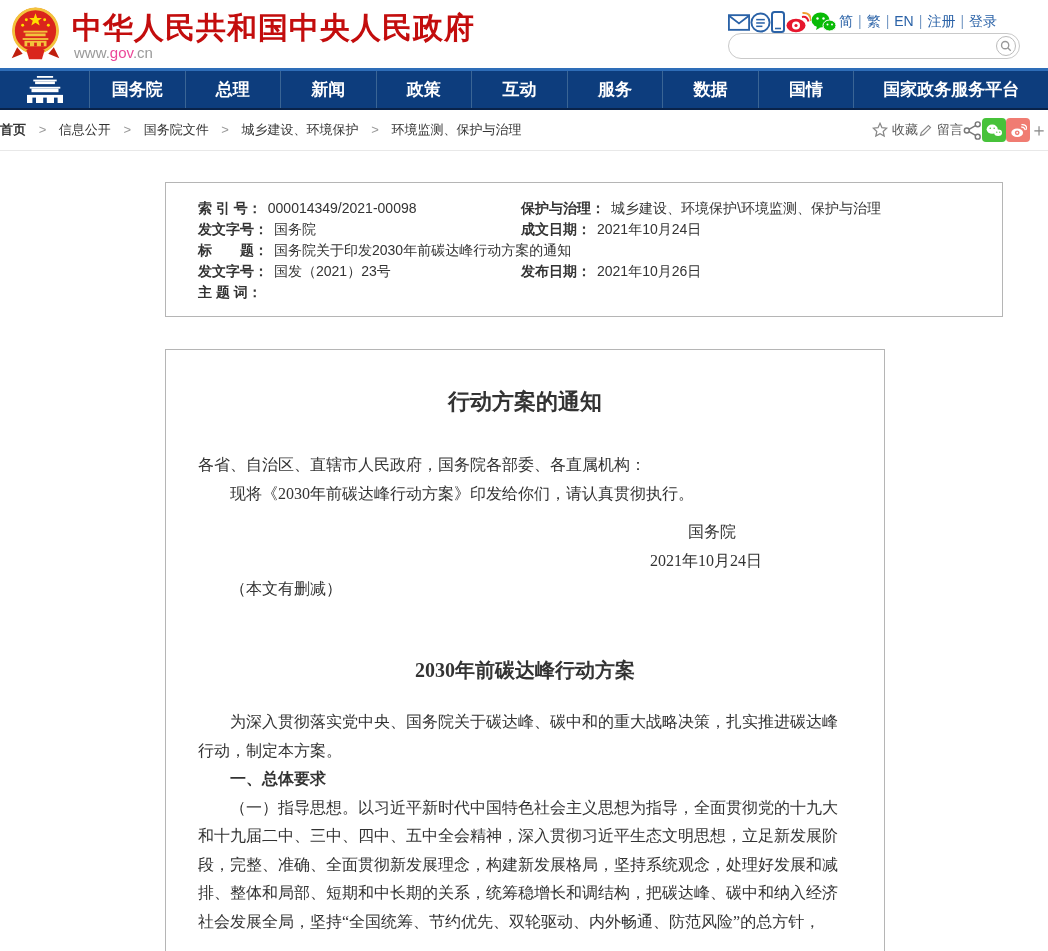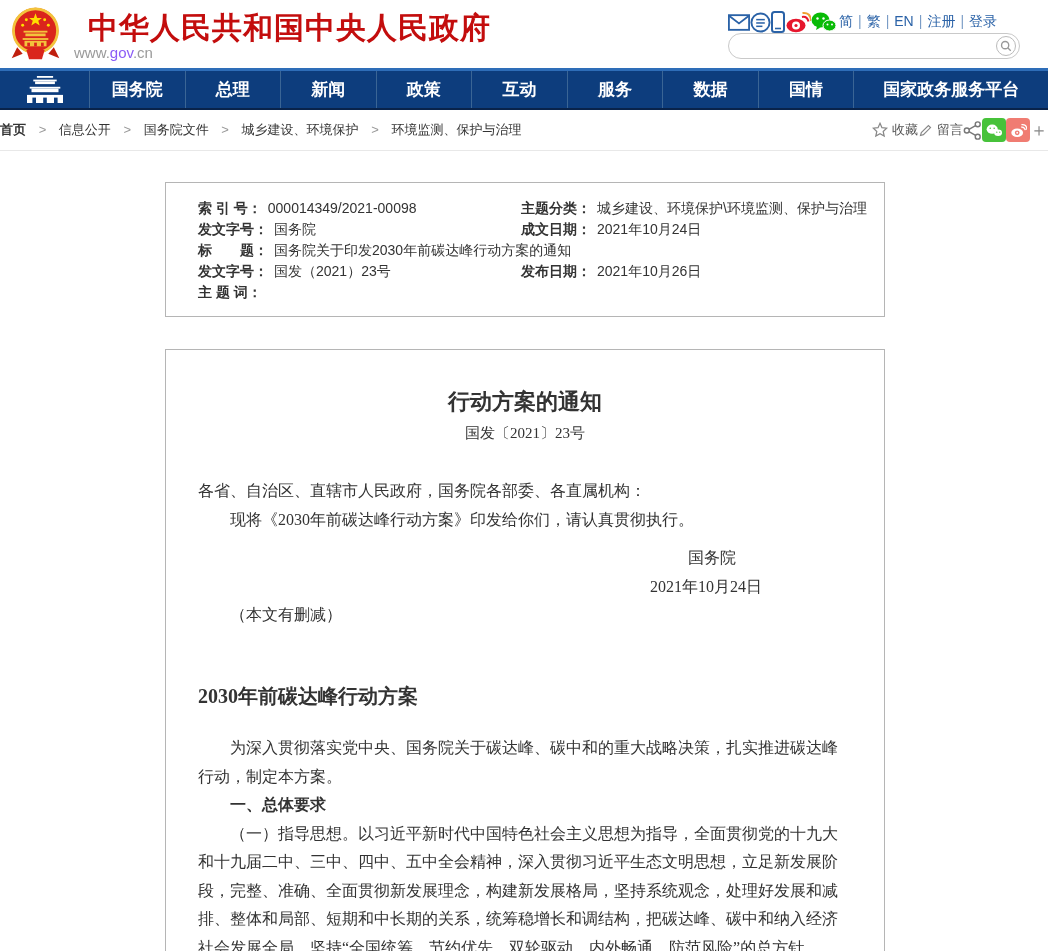--- a/index.html
+++ b/index.html
@@ -3,23 +3,23 @@
 <meta charset="utf-8">
 <style>
   * { margin:0; padding:0; box-sizing:border-box; }
   html,body { width:1048px; height:951px; overflow:hidden; background:#fff;
               font-family:"Liberation Sans", sans-serif; color:#333; }
 
   
   .header { position:relative; height:68px; background:#fff; }
   .emblem { position:absolute; left:8px; top:6px; width:55px; height:55px; }
   .site-title { position:absolute; left:72px; top:8px; font-size:30px; font-weight:bold;
-                color:#c30d0d; letter-spacing:1px;margin-left:16px; }
+                color:#c30d0d; letter-spacing:1px; }
   .site-url { position:absolute; left:74px; top:44px; font-size:15px; color:#9a9a9a; }
-  .site-url .red { color:#8b5cf6;text-align:center; }
+  .site-url .red { color:#ec4899;text-align:center; }
 
   .util-row { position:absolute; left:728px; top:11px; width:292px; display:flex;
               align-items:center; }
   .util-row svg { display:block; }
   .lang-links { font-size:14px; color:#2a62a7; white-space:nowrap; margin-left:2px; }
   .lang-links a { color:#2a62a7; text-decoration:none; }
   .lang-sep { color:#7a9cc6; margin:0 5px; }
 
   .search-box { position:absolute; left:728px; top:33px; width:292px; height:26px;
                 border:1px solid #c9c9c9; border-radius:13px; background:#fff;
@@ -48,40 +48,40 @@
   .crumb-actions { margin-left:auto; display:flex; align-items:center; 
                    color:#555; font-size:13px; }
   .act { display:flex; align-items:center; gap:4px; cursor:pointer; }
   .sq { width:24px; height:24px; border-radius:4px; display:flex; align-items:center;
         justify-content:center; cursor:pointer; }
   .sq.wechat { background:#47c23a; }
   .sq.weibo { background:#f07c72; }
   .plus { font-size:18px; color:#888; cursor:pointer; }
 
   
-  .meta-box { width:720px; margin:31px 0 0 165px; border:1px solid #b5b5b5;
+  .meta-box { width:838px; margin:31px 0 0 165px; border:1px solid #b5b5b5;
               padding:15px 16px 13px 32px; font-size:14px; }
   .meta-row { display:flex; line-height:21px; }
   .meta-left { flex:0 0 323px; display:flex; }
   .meta-right { flex:1; display:flex; }
   .meta-label { font-weight:bold; color:#333; white-space:pre; margin-right:6px; }
   .meta-val { color:#333; white-space:nowrap; }
 
   
   .doc-box { width:720px; margin:32px 0 0 165px; border:1px solid #b5b5b5;
              min-height:700px; padding:36px 32px 40px 32px;
              font-family:"Liberation Serif", serif; font-size:16px; color:#333; }
   .doc-title { text-align:center; font-size:22px; font-weight:bold; line-height:31px; }
   .doc-number { text-align:center; font-size:15px; margin-top:7px; }
   .doc-body { margin-top:34px; line-height:28.5px; }
   .doc-body p { text-indent:2em; }
   .doc-body p.no-indent { text-indent:0; }
   .sign-line { text-align:right; padding-right:116px; margin-top:10px; }
   .date-line { text-align:right; padding-right:90px; }
-  .doc-subtitle { text-align:left; font-size:20px; font-weight:bold; margin:52px 0 24px 0; }
+  .doc-subtitle { text-align:center; font-size:20px; font-weight:bold; margin:52px 0 24px 0; }
   .sec-head { font-weight:bold; text-indent:2em; }
 </style>
 </head>
 <body>
 
 <div class="header">
   <svg class="emblem" viewBox="0 0 60 60">
     <circle cx="30" cy="27" r="25" fill="#da251c"></circle>
     <circle cx="30" cy="27" r="24" fill="none" stroke="#f3c33c" stroke-width="3"></circle>
     <path d="M10 45 L4 57 L16 52 Z" fill="#c01f0e"></path>
@@ -228,21 +228,21 @@
   </span>
 </div>
 
 <div class="meta-box">
   <div class="meta-row">
     <span class="meta-left">
         <span class="meta-label">索 引 号：</span>
         <span class="meta-val">000014349/2021-00098</span>
       </span>
     <span class="meta-right">
-        <span class="meta-label">主题分类：</span>
+        <span class="meta-label">保护与治理：</span>
         <span class="meta-val">城乡建设、环境保护\环境监测、保护与治理</span>
       </span>
   </div>
   <div class="meta-row">
     <span class="meta-left">
         <span class="meta-label">发文字号：</span>
         <span class="meta-val">国务院</span>
       </span>
     <span class="meta-right">
         <span class="meta-label">成文日期：</span>
@@ -270,21 +270,20 @@
         <span class="meta-label">主 题 词：</span>
         <span class="meta-val"></span>
       </span>
   </div>
 </div>
 
 <div class="doc-box">
   <div class="doc-title">
     <div>行动方案的通知</div>
   </div>
-  <div class="doc-number">国发〔2021〕23号</div>
 
   <div class="doc-body">
     <p class="no-indent">各省、自治区、直辖市人民政府，国务院各部委、各直属机构：</p>
     <p>现将《2030年前碳达峰行动方案》印发给你们，请认真贯彻执行。</p>
     <div class="sign-line">国务院</div>
     <div class="date-line">2021年10月24日</div>
     <p>（本文有删减）</p>
 
     <div class="doc-subtitle">2030年前碳达峰行动方案</div>
 

